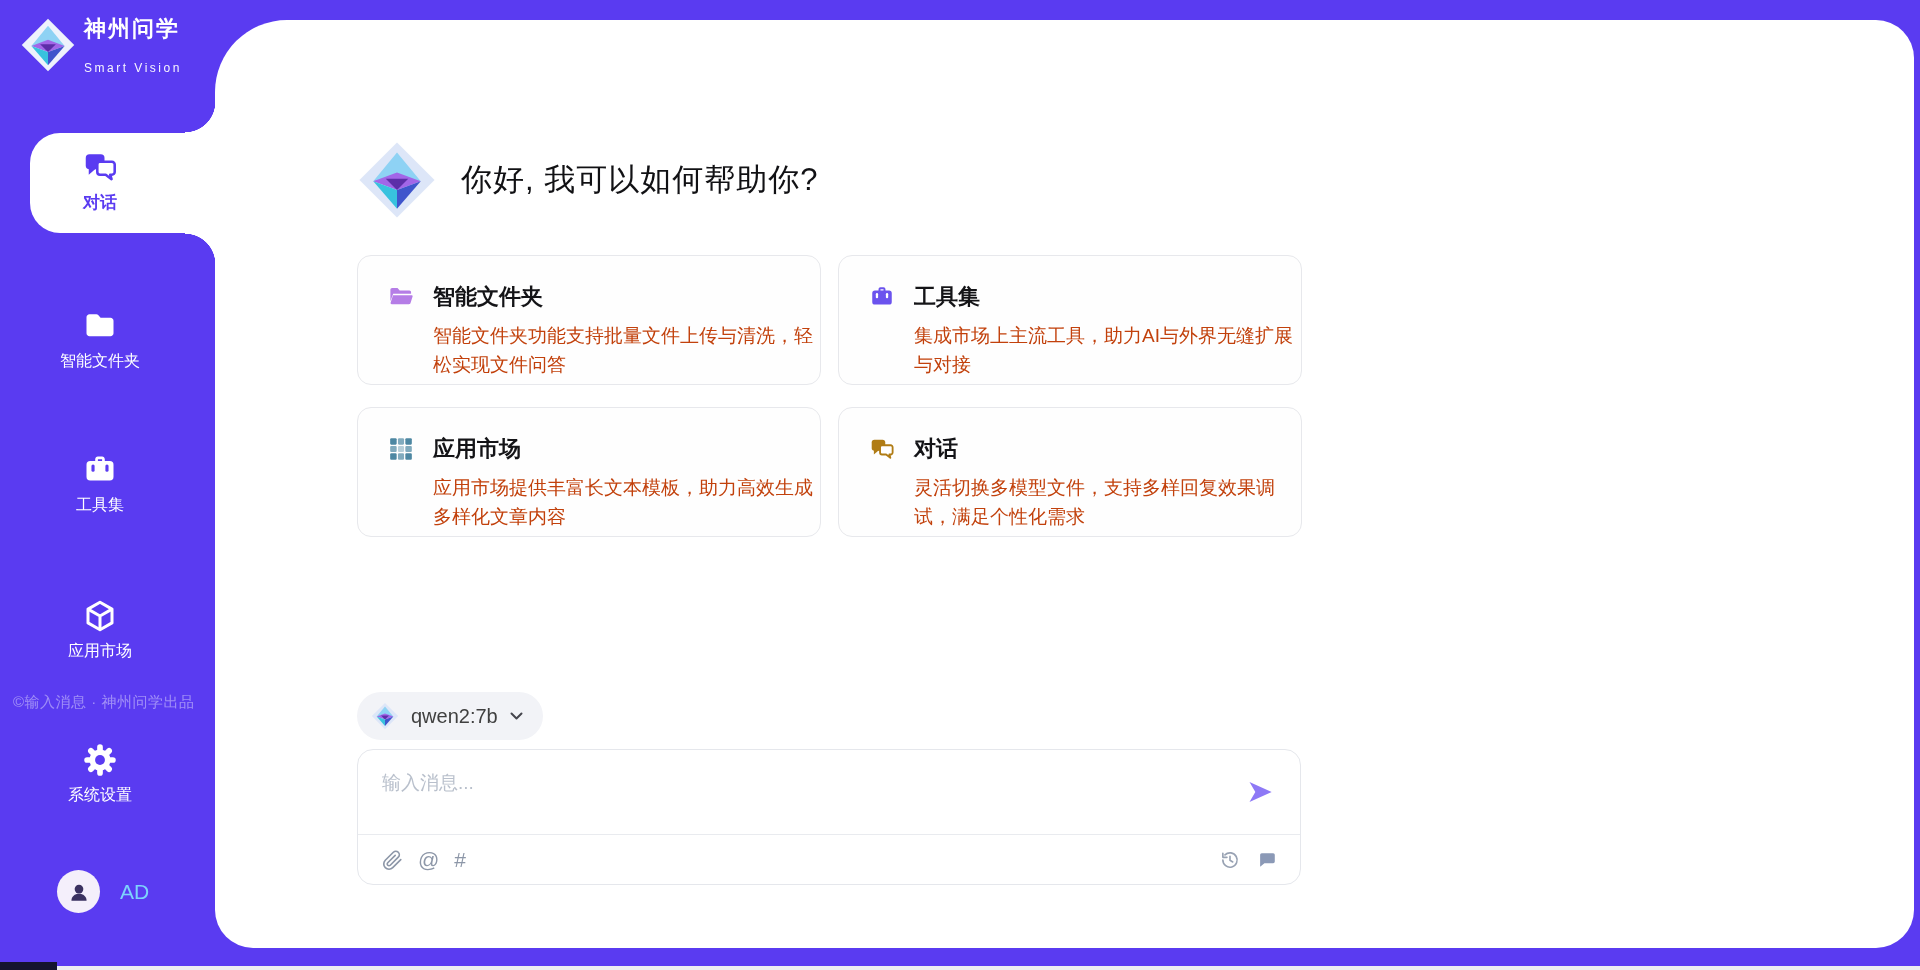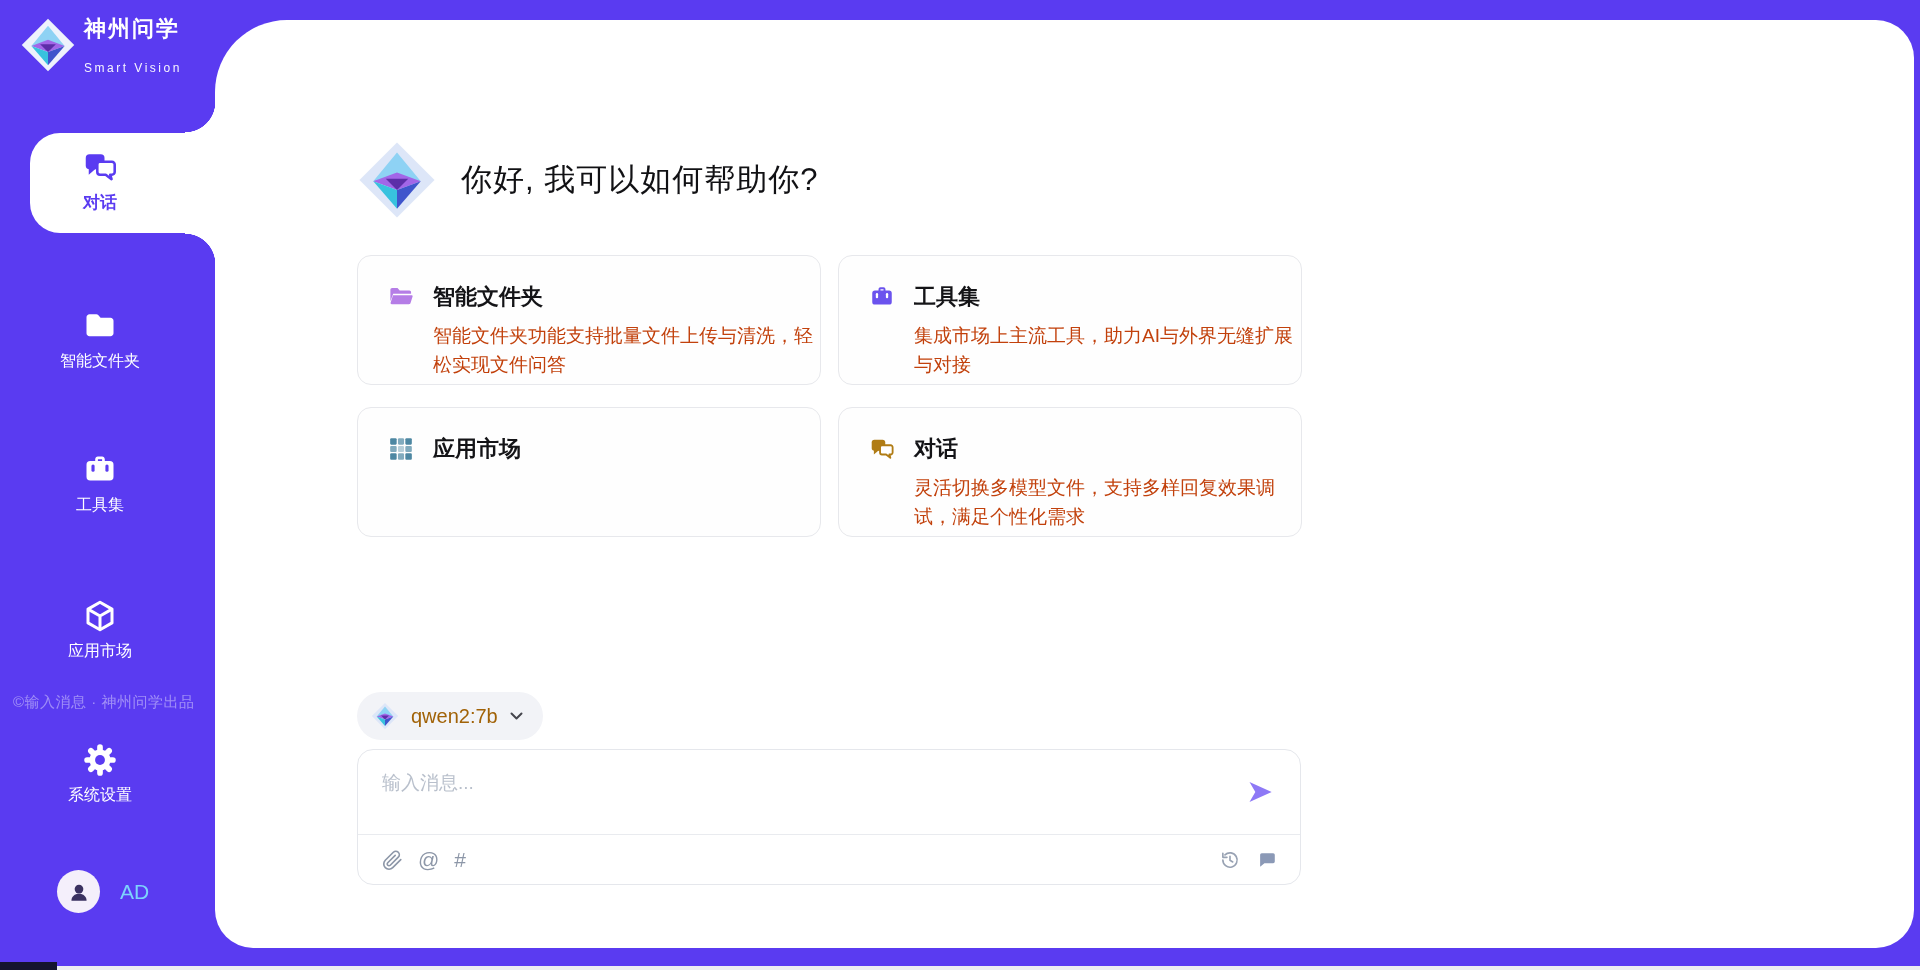--- a/index.html
+++ b/index.html
@@ -81,21 +81,21 @@
   .card-head svg { width: 26px; height: 26px; flex: 0 0 26px; }
   .card-title { margin-left: 19px; font-size: 22px; font-weight: bold; color: #141417; }
   .card-desc { margin: 9px 0 0 45px; width: 396px; font-size: 19px; line-height: 29px; color: #c2410c; }
 
   .model-pill {
     position: absolute; left: 357px; top: 692px; height: 48px;
     display: inline-flex; align-items: center; padding: 0 20px 0 14px;
     background: #f2f3f7; border-radius: 24px; cursor: pointer;
   }
   .model-pill .logo { width: 28px; height: 28px; }
-  .model-name { margin: 0 12px 0 12px; font-size: 20px; color: #a16207; text-align: right; }
+  .model-name { margin: 0 12px 0 12px; font-size: 20px; color: #404040; text-align: right; }
 
   .composer {
     position: absolute; left: 357px; top: 749px; width: 944px; height: 136px;
     background: #fff; border: 1px solid #e5e7ec; border-radius: 16px;
   }
   .composer textarea {
     position: absolute; left: 24px; top: 20px; width: 840px; height: 52px;
     border: none; outline: none; resize: none; background: transparent;
     font-family: "Liberation Sans", "DejaVu Sans", sans-serif;
     font-size: 19px; color: #404040;
@@ -245,20 +245,21 @@
           <rect x="2" y="9.2" width="6" height="5.6" rx="1" opacity=".7"></rect>
           <rect x="9.2" y="9.2" width="5.6" height="5.6" rx="1" opacity=".4"></rect>
           <rect x="16" y="9.2" width="6" height="5.6" rx="1" opacity=".7"></rect>
           <rect x="2" y="16" width="6" height="6" rx="1"></rect>
           <rect x="9.2" y="16" width="5.6" height="6" rx="1" opacity=".7"></rect>
           <rect x="16" y="16" width="6" height="6" rx="1"></rect>
         </g>
       </svg>
       <div class="card-title">应用市场</div>
     </div>
+    <div class="card-desc">应用市场提供丰富长文本模板，助力高效生成多样化文章内容</div>
   </div>
 
   <div class="card">
     <div class="card-head">
       <svg viewBox="0 0 24 24">
         <rect x="2.5" y="3.5" width="12.5" height="10" rx="2.5" fill="#b07c15"></rect>
         <path d="M4.5 12.5v4.6l5.4-4.6z" fill="#b07c15"></path>
         <path d="M12 8.5h8a1.8 1.8 0 0 1 1.8 1.8v5a1.8 1.8 0 0 1-1.8 1.8h-1.2l.9 3-3.9-3H12a1.8 1.8 0 0 1-1.8-1.8v-5A1.8 1.8 0 0 1 12 8.5z" fill="#ffffff" stroke="#b07c15" stroke-width="1.7" stroke-linejoin="round"></path>
       </svg>
       <div class="card-title">对话</div>

